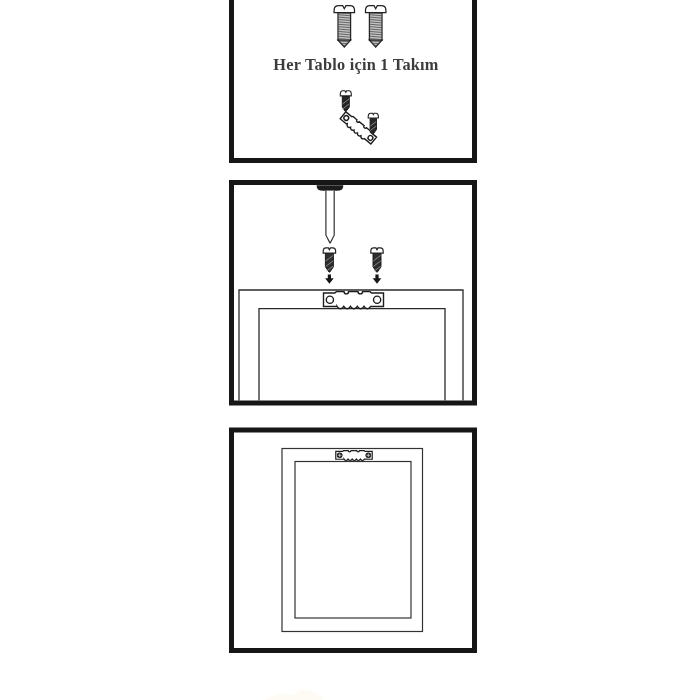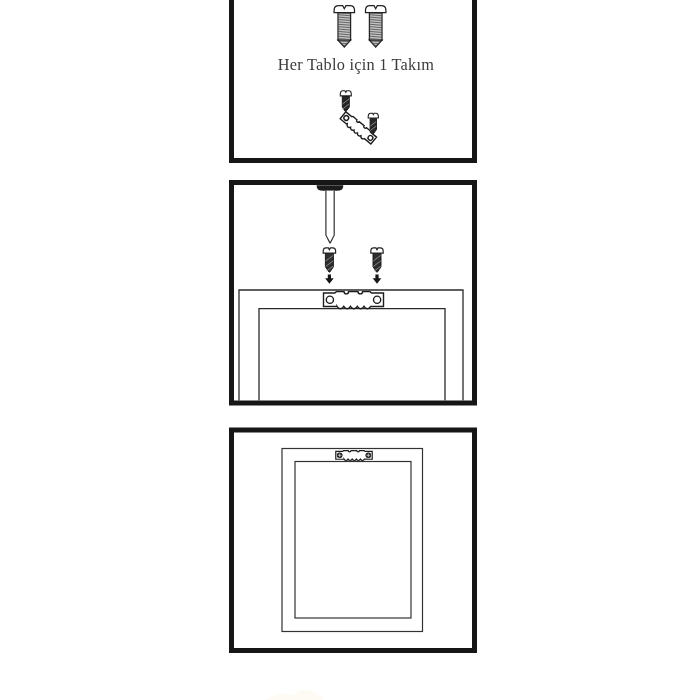--- a/index.html
+++ b/index.html
@@ -1,16 +1,16 @@
 <!DOCTYPE html>
 <html><head>
 <meta charset="utf-8">
 <style>
   html,body{margin:0;padding:0;background:#ffffff;}
-  .page{position:relative;width:700px;height:700px;background:#ffffff;overflow:hidden;}
+  .page{position:relative;width:700px;height:700px;background:#ffffff;overflow:hidden;font-weight:bold;}
   svg{position:absolute;top:0;left:0;}
 </style>
 </head>
 <body>
 <div class="page">
 <svg width="700" height="700" viewBox="0 0 700 700" xmlns="http://www.w3.org/2000/svg">
   <defs>
 
     <g id="hanger">
       <path d="M -30,-6.75 L -18.7,-6.75 L -17.2,-8.1 L -9.5,-8.1

